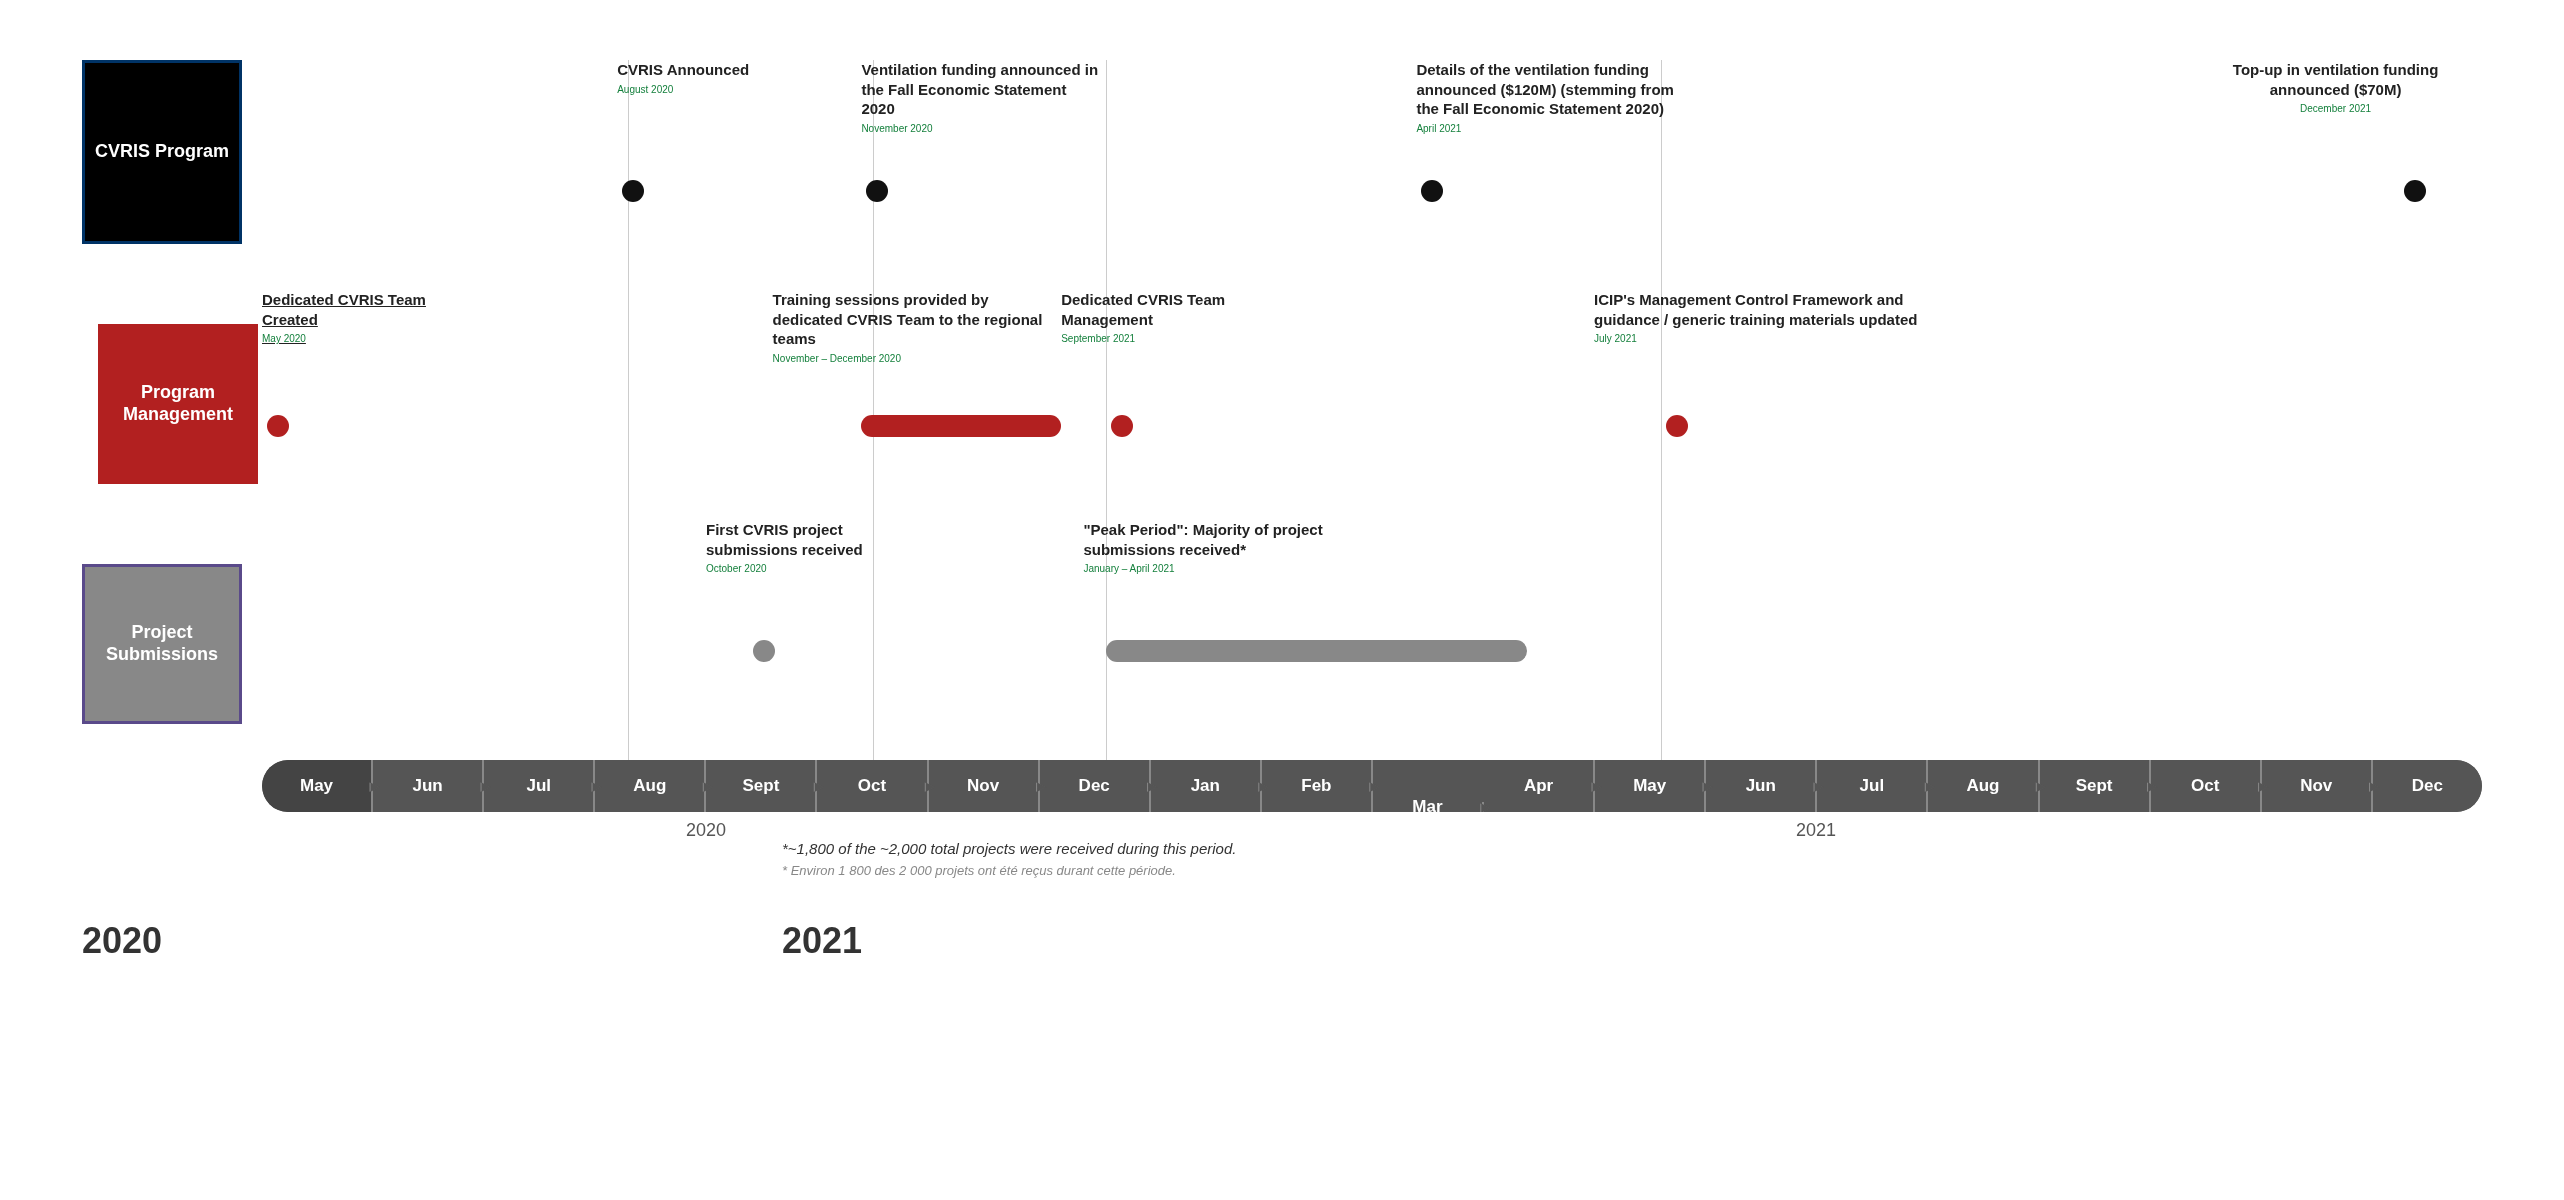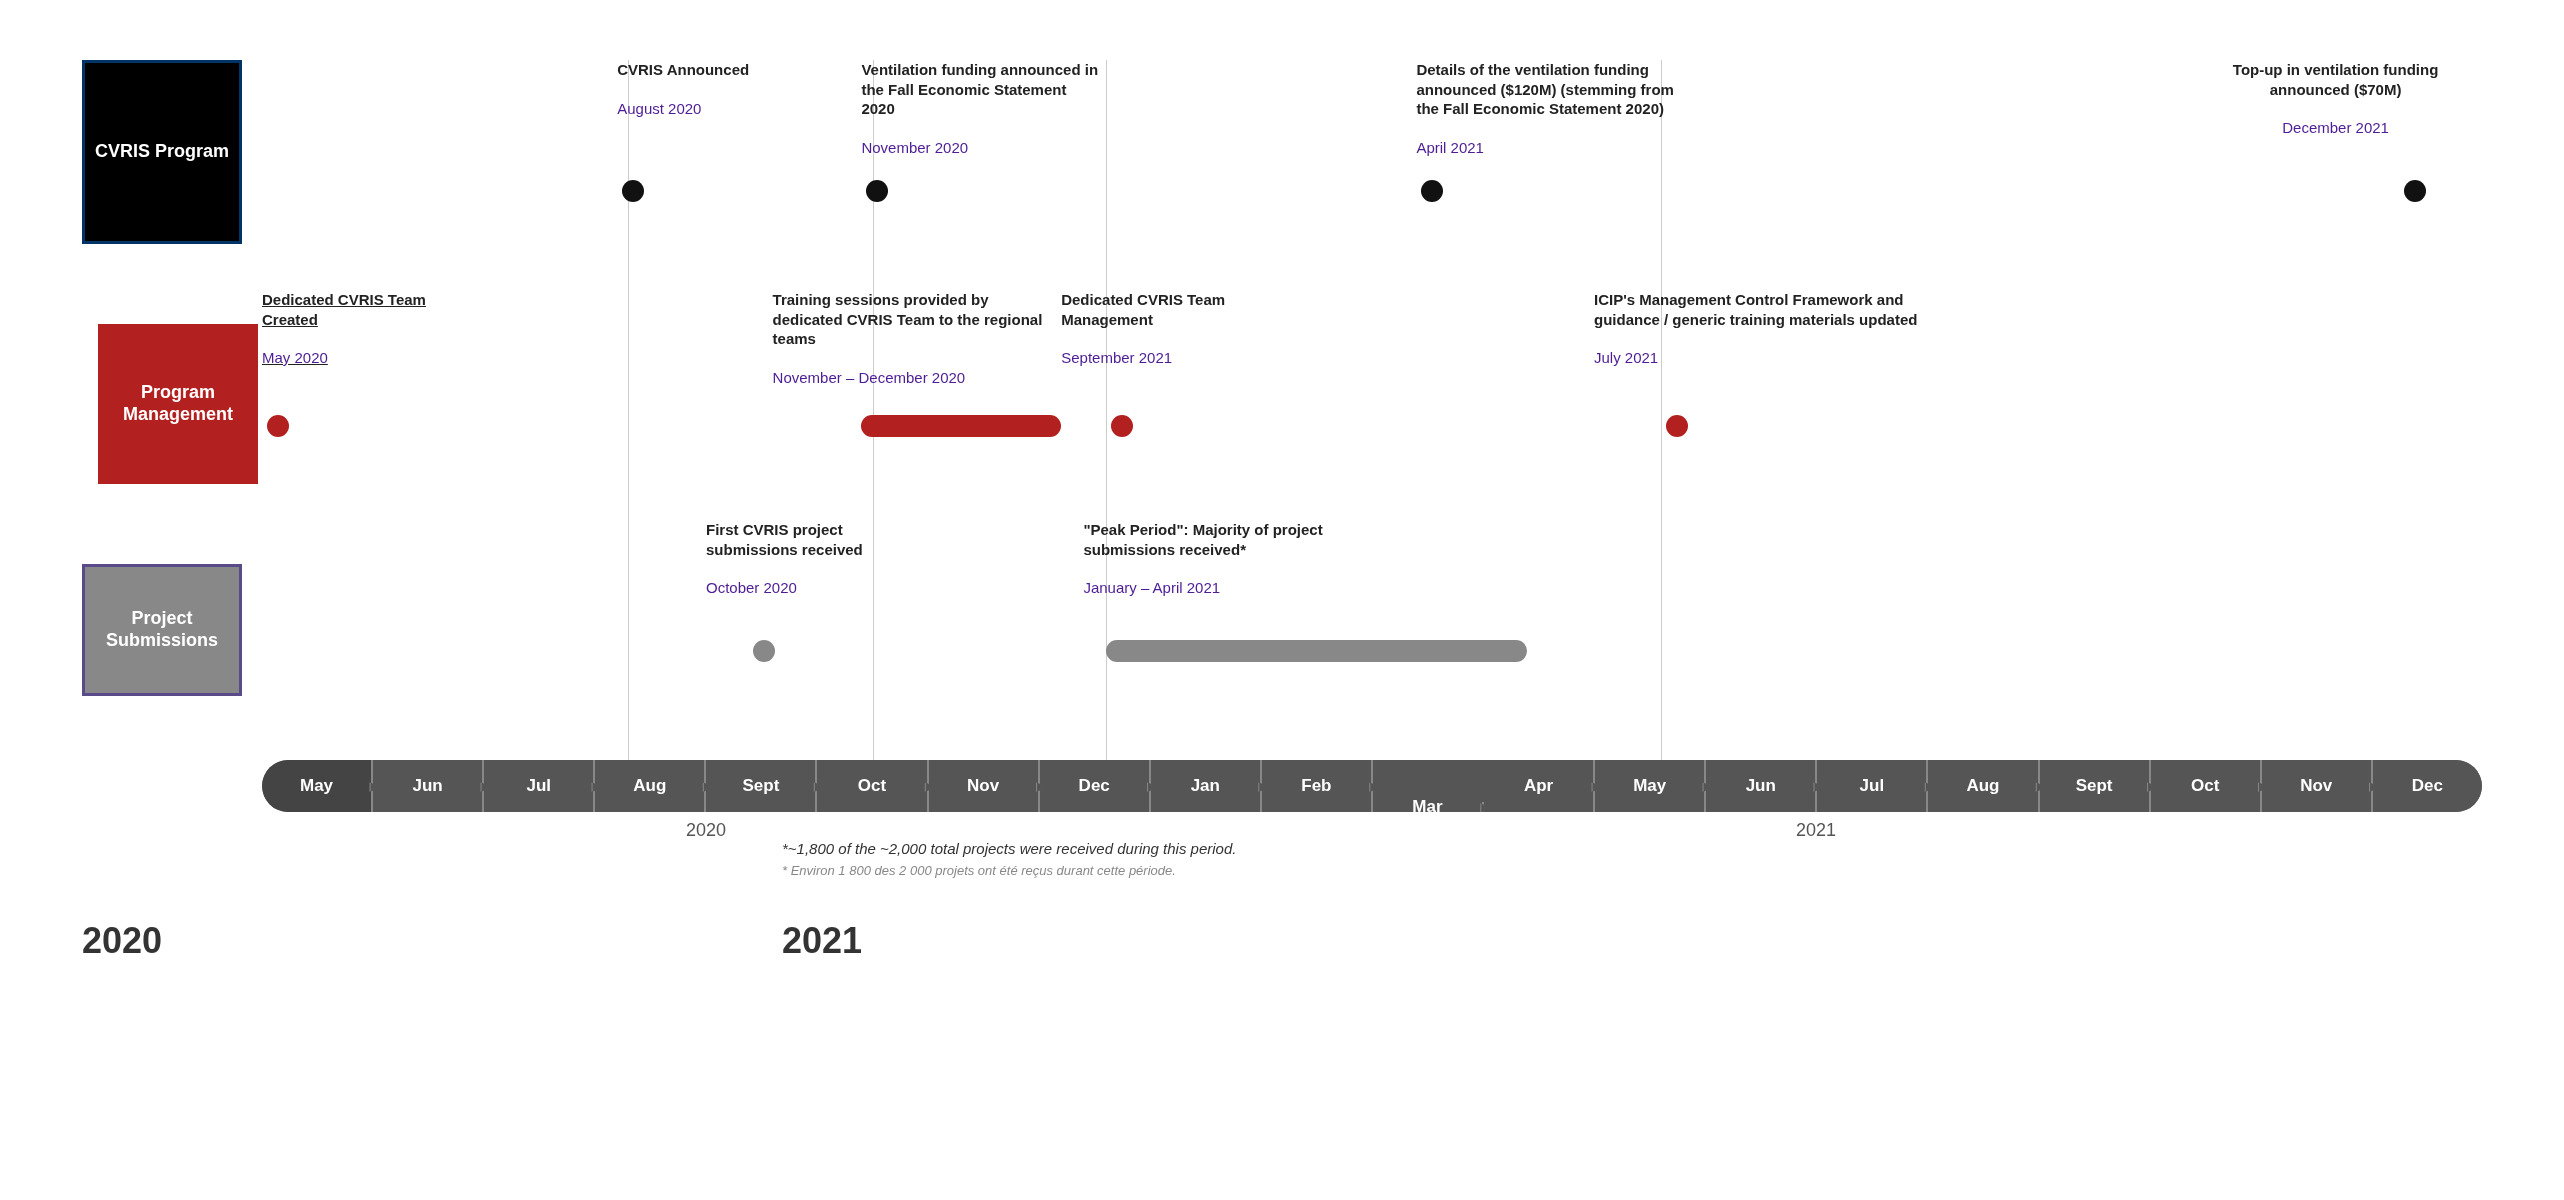--- a/index.html
+++ b/index.html
@@ -54,21 +54,21 @@
       width: 160px;
       height: 160px;
       margin-top: 80px;
       margin-left: 16px;
     }
 
     .row-label.project {
       background: #888;
       border: 3px solid #5a4a8a;
       width: 160px;
-      height: 132px;
+      height: 160px;
       margin-top: 80px;
     }
 
     
     .timeline-area {
       position: absolute;
       left: 180px;
       top: 60px;
       right: 0;
       height: 700px;
@@ -89,23 +89,23 @@
     }
 
     .event-title {
       font-weight: bold;
       font-size: 15px;
       line-height: 1.3;
       color: #222;
     }
 
     .event-date {
-      font-size: 15px;
-      color: #4c1d95;
-      margin-top: 20px;
+      font-size: 10px;
+      color: #15803d;
+      margin-top: 4px;
     }
 
     
     .dot {
       border-radius: 50%;
       position: absolute;
     }
 
     .dot-black {
       background: #111;

